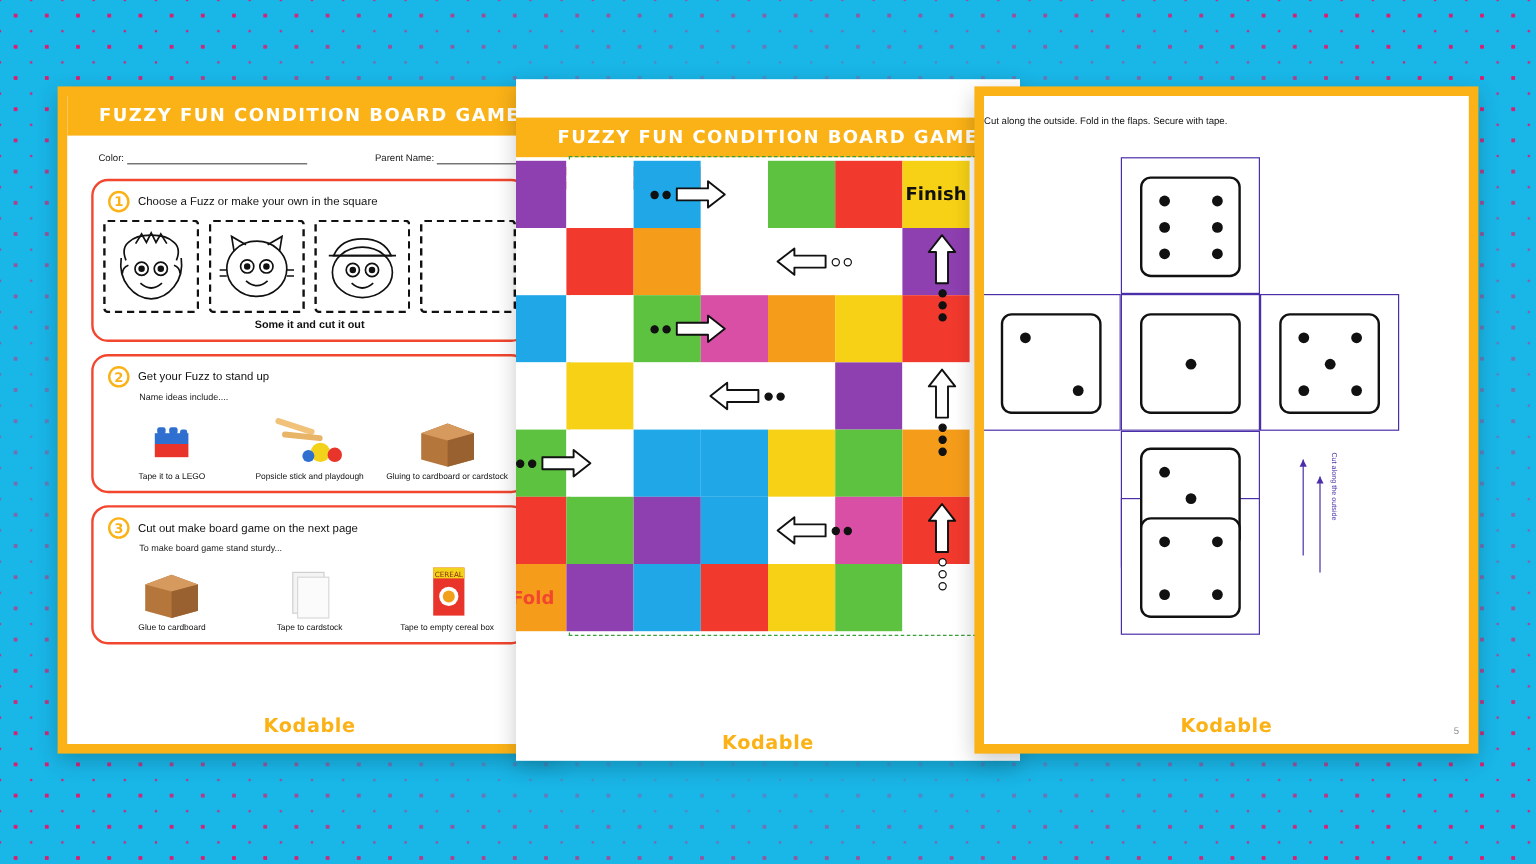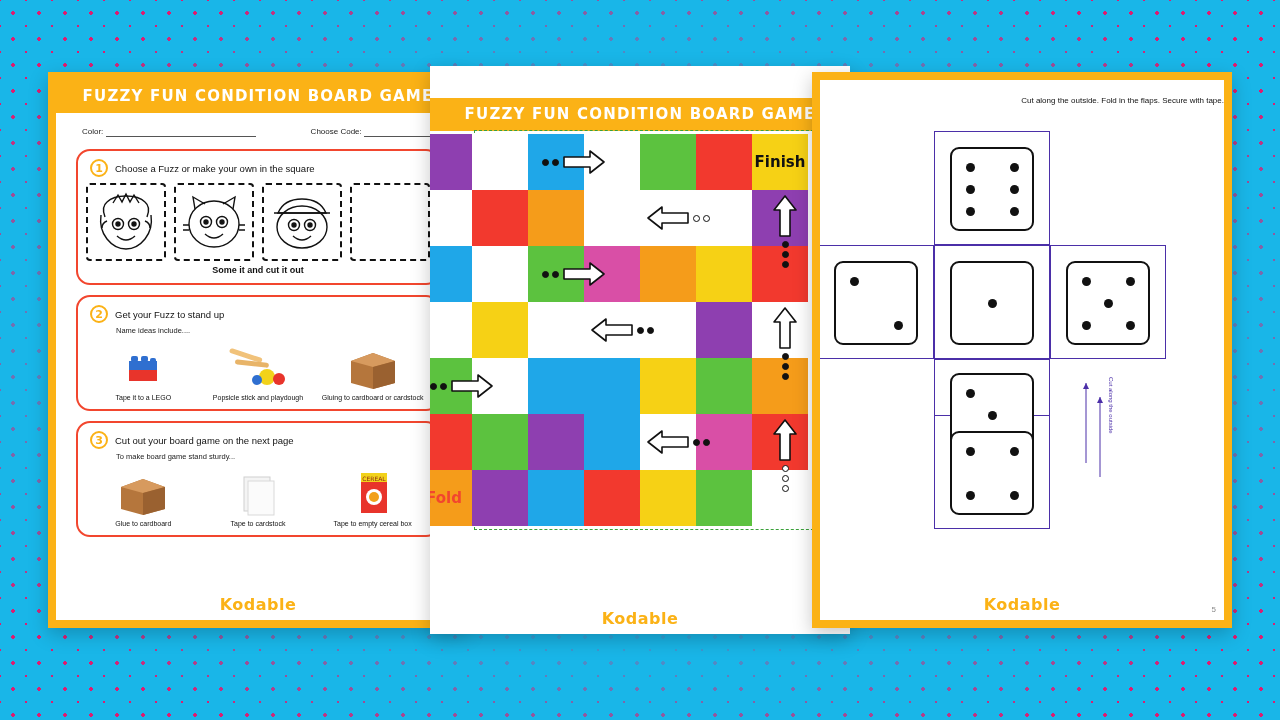--- a/index.html
+++ b/index.html
@@ -132,21 +132,21 @@
   }
   .arrow-overlay {
     position:absolute; display:flex; align-items:center; gap:3px;
   }
   .dot { width:7px; height:7px; border-radius:50%; background:#fff; border:1.4px solid #111; }
   .dot.dark { background:#111; }
 
   
   #page3 { left:812px; top:72px; width:420px; height:556px; }
   #page3 .banner { font-size:15px; padding:7px 0 8px; }
-  .dice-note { text-align:right; font-size:8px; color:#111; margin-top:16px; }
+  .dice-note { text-align:left; font-size:8px; color:#111; margin-top:16px; }
   .dice-net { position:relative; margin:14px auto 0; width:300px; height:370px; }
   .flap { position:absolute; background:#e3e3e3; }
   .die {
     position:absolute; border:1.5px solid #4b2fa8; background:#fff;
   }
   .die-face {
     position:absolute; border:2.5px solid #111; border-radius:9px; background:#fff;
     display:grid; padding:7px;
   }
   .pip { width:9px; height:9px; border-radius:50%; background:#111; align-self:center; justify-self:center; }
@@ -167,21 +167,21 @@
   <div class="page page-orange" id="page1">
     <div class="page-inner">
       <div class="banner">FUZZY FUN CONDITION BOARD GAME</div>
 
       <div class="name-row">
         <span>
           <span>Color:</span>
           <span class="underline" style="width:150px">&nbsp;</span>
         </span>
         <span>
-          <span>Choose Code:</span>
+          <span>Parent Name:</span>
           <span class="underline" style="width:70px">&nbsp;</span>
         </span>
       </div>
 
       <div class="step-card">
         <div class="step-head">
           <div class="step-num">1</div>
           <div class="step-title">Choose a Fuzz or make your own in the square</div>
         </div>
         <div class="dash-row">
@@ -269,21 +269,21 @@
               </svg>
             </div>
             <div class="lbl">Gluing to cardboard or cardstock</div>
           </div>
         </div>
       </div>
 
       <div class="step-card" style="margin-top:10px">
         <div class="step-head">
           <div class="step-num">3</div>
-          <div class="step-title">Cut out your board game on the next page</div>
+          <div class="step-title">Cut out make board game on the next page</div>
         </div>
         <div class="sub-note">To make board game stand sturdy...</div>
         <div class="mats">
           <div class="mat">
             <div class="art">
               <svg width="60" height="46" viewBox="0 0 60 46">
                 <path d="M8 16 L30 8 L52 16 L52 38 L30 44 L8 38 Z" fill="#b5763c"></path>
                 <path d="M8 16 L30 22 L52 16 L30 8 Z" fill="#d79a5e"></path>
                 <path d="M30 22 L30 44 L52 38 L52 16 Z" fill="#9a6130"></path>
               </svg>

